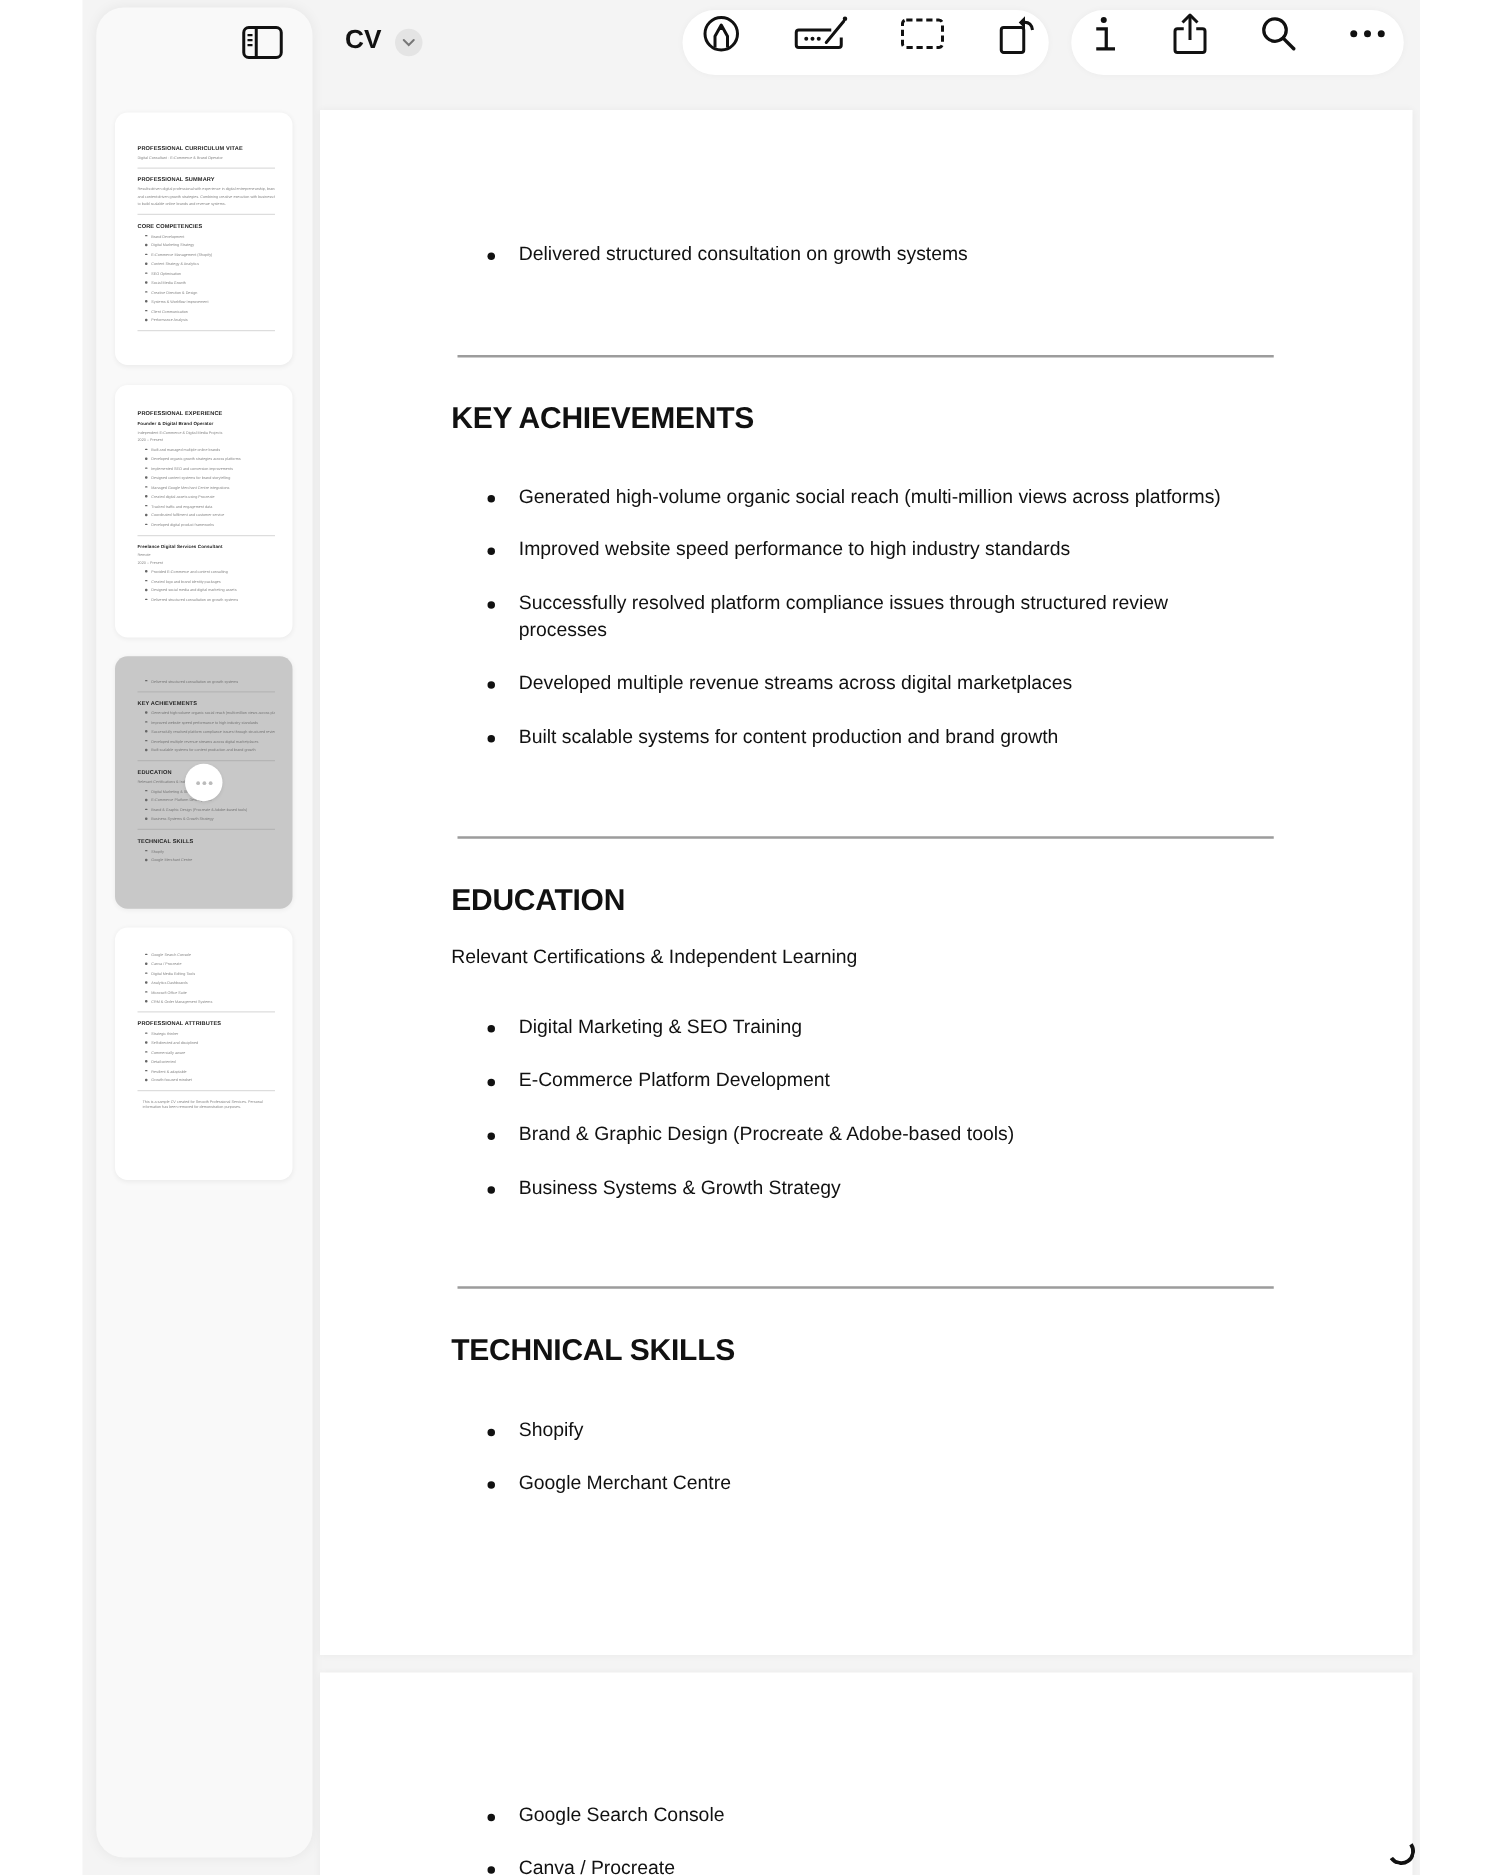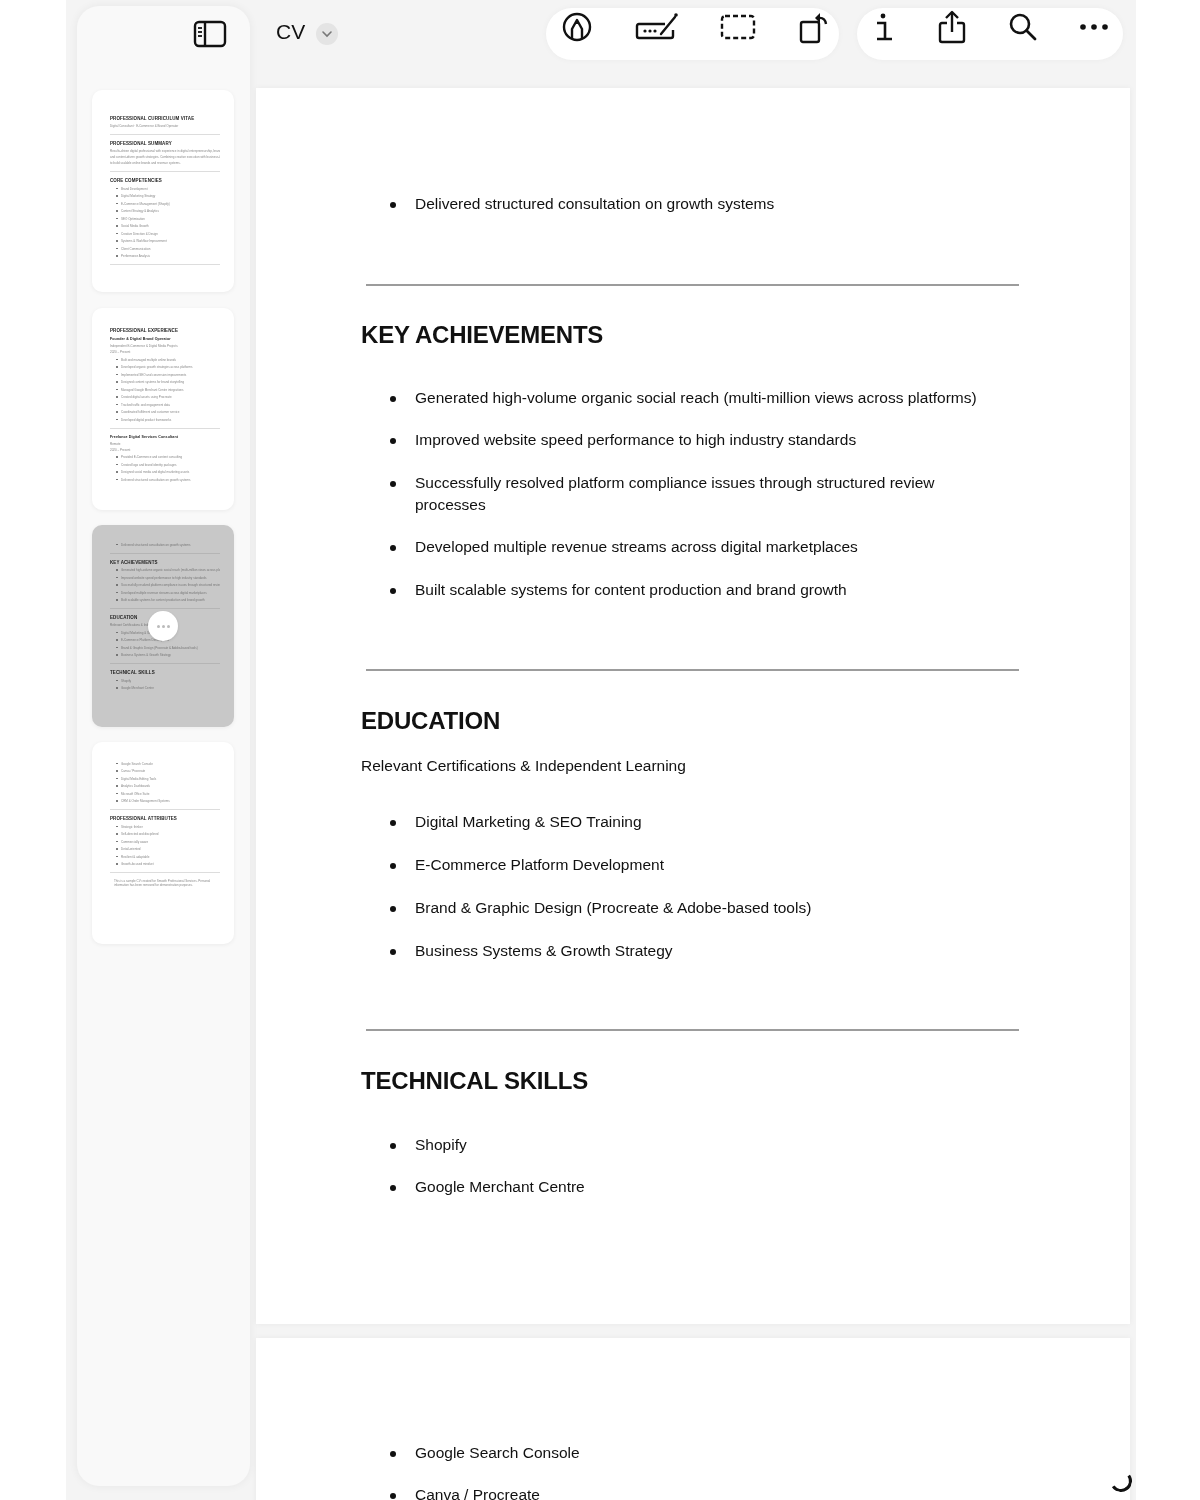--- a/index.html
+++ b/index.html
@@ -39,21 +39,21 @@
   .thumb-more {
     position: absolute; left: 148px; top: 611px; width: 30px; height: 30px;
     border-radius: 50%; background: #ffffff; display: flex; align-items: center;
     justify-content: center; gap: 2px; cursor: pointer;
     box-shadow: 0 1px 3px rgba(0,0,0,0.1);
   }
   .thumb-more span { width: 3px; height: 3px; background: #bbb; border-radius: 50%; }
 
   
   .doc-title {
-    position: absolute; left: 276px; top: 20px; font-size: 21px; font-weight: normal; color: #111;
+    position: absolute; left: 276px; top: 20px; font-size: 21px; font-weight: bold; color: #111;
   }
   .title-chevron {
     position: absolute; left: 316px; top: 23px; width: 22px; height: 22px; border-radius: 50%;
     background: #e4e4e4; display: flex; align-items: center; justify-content: center; cursor: pointer;
   }
   .toolbar-group {
     position: absolute; top: 8px; height: 52px; background: #ffffff; border-radius: 26px;
     display: flex; align-items: center;
     box-shadow: 0 0 6px rgba(0,0,0,0.04);
   }

